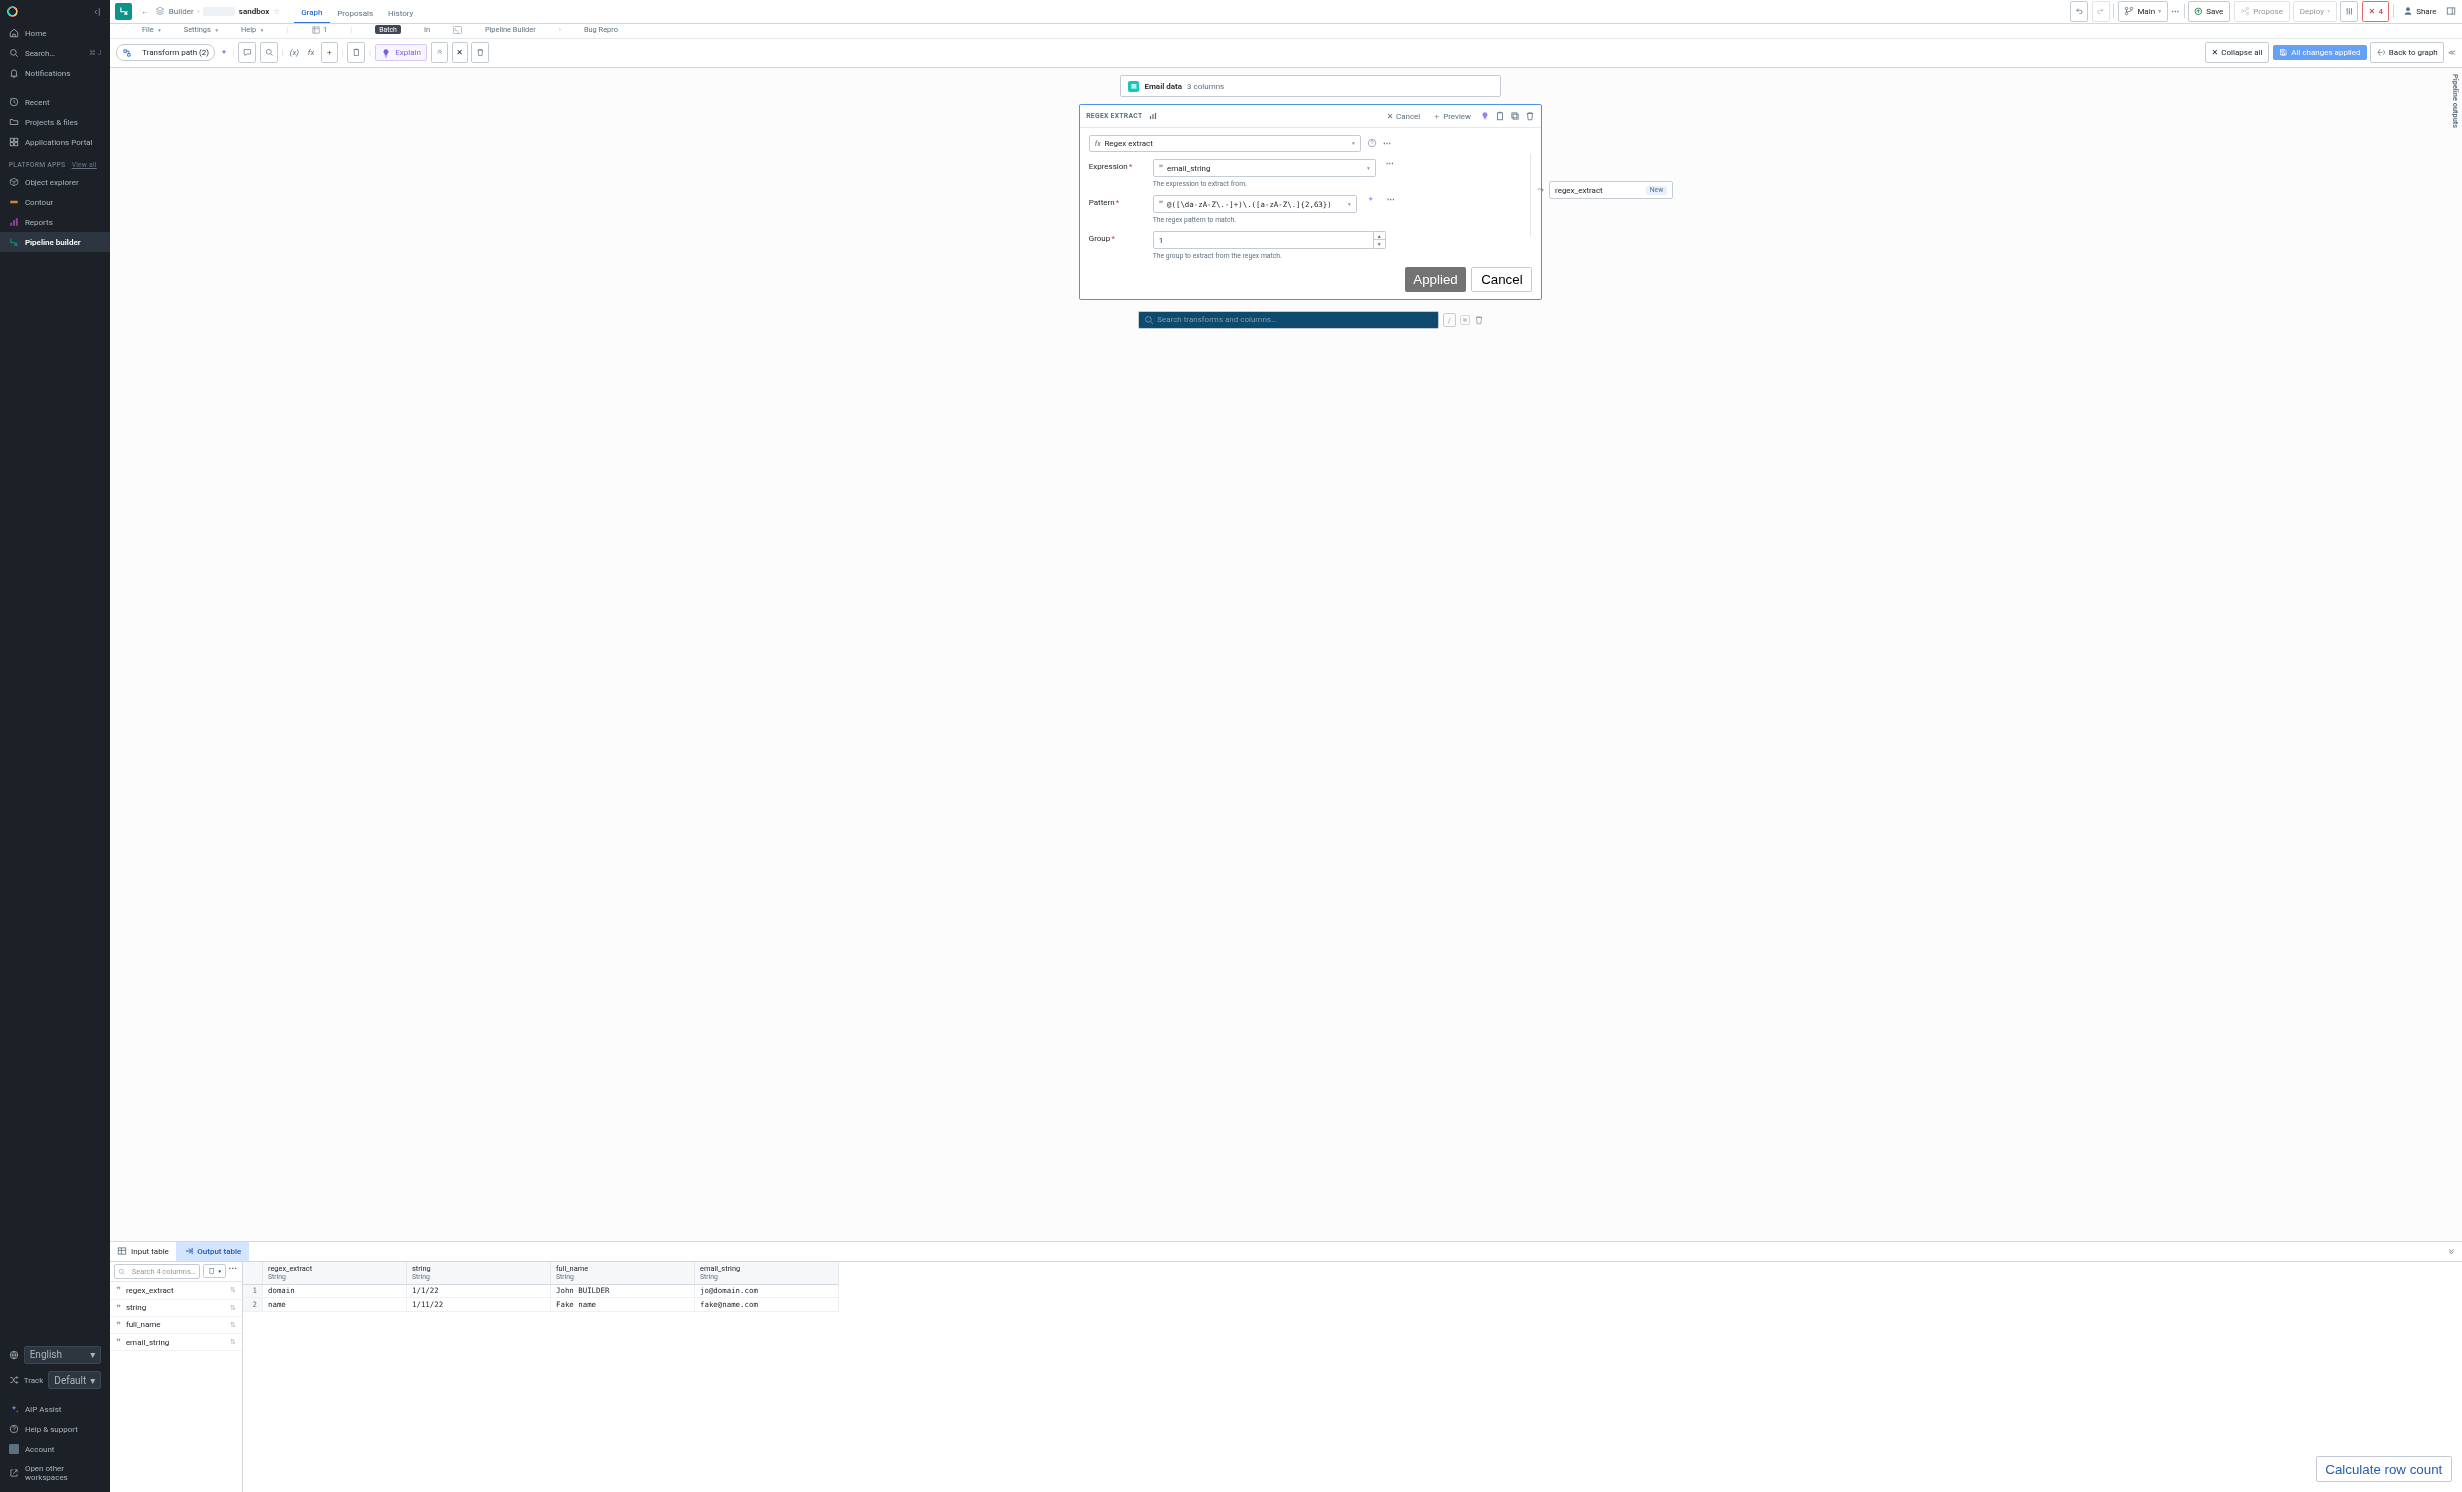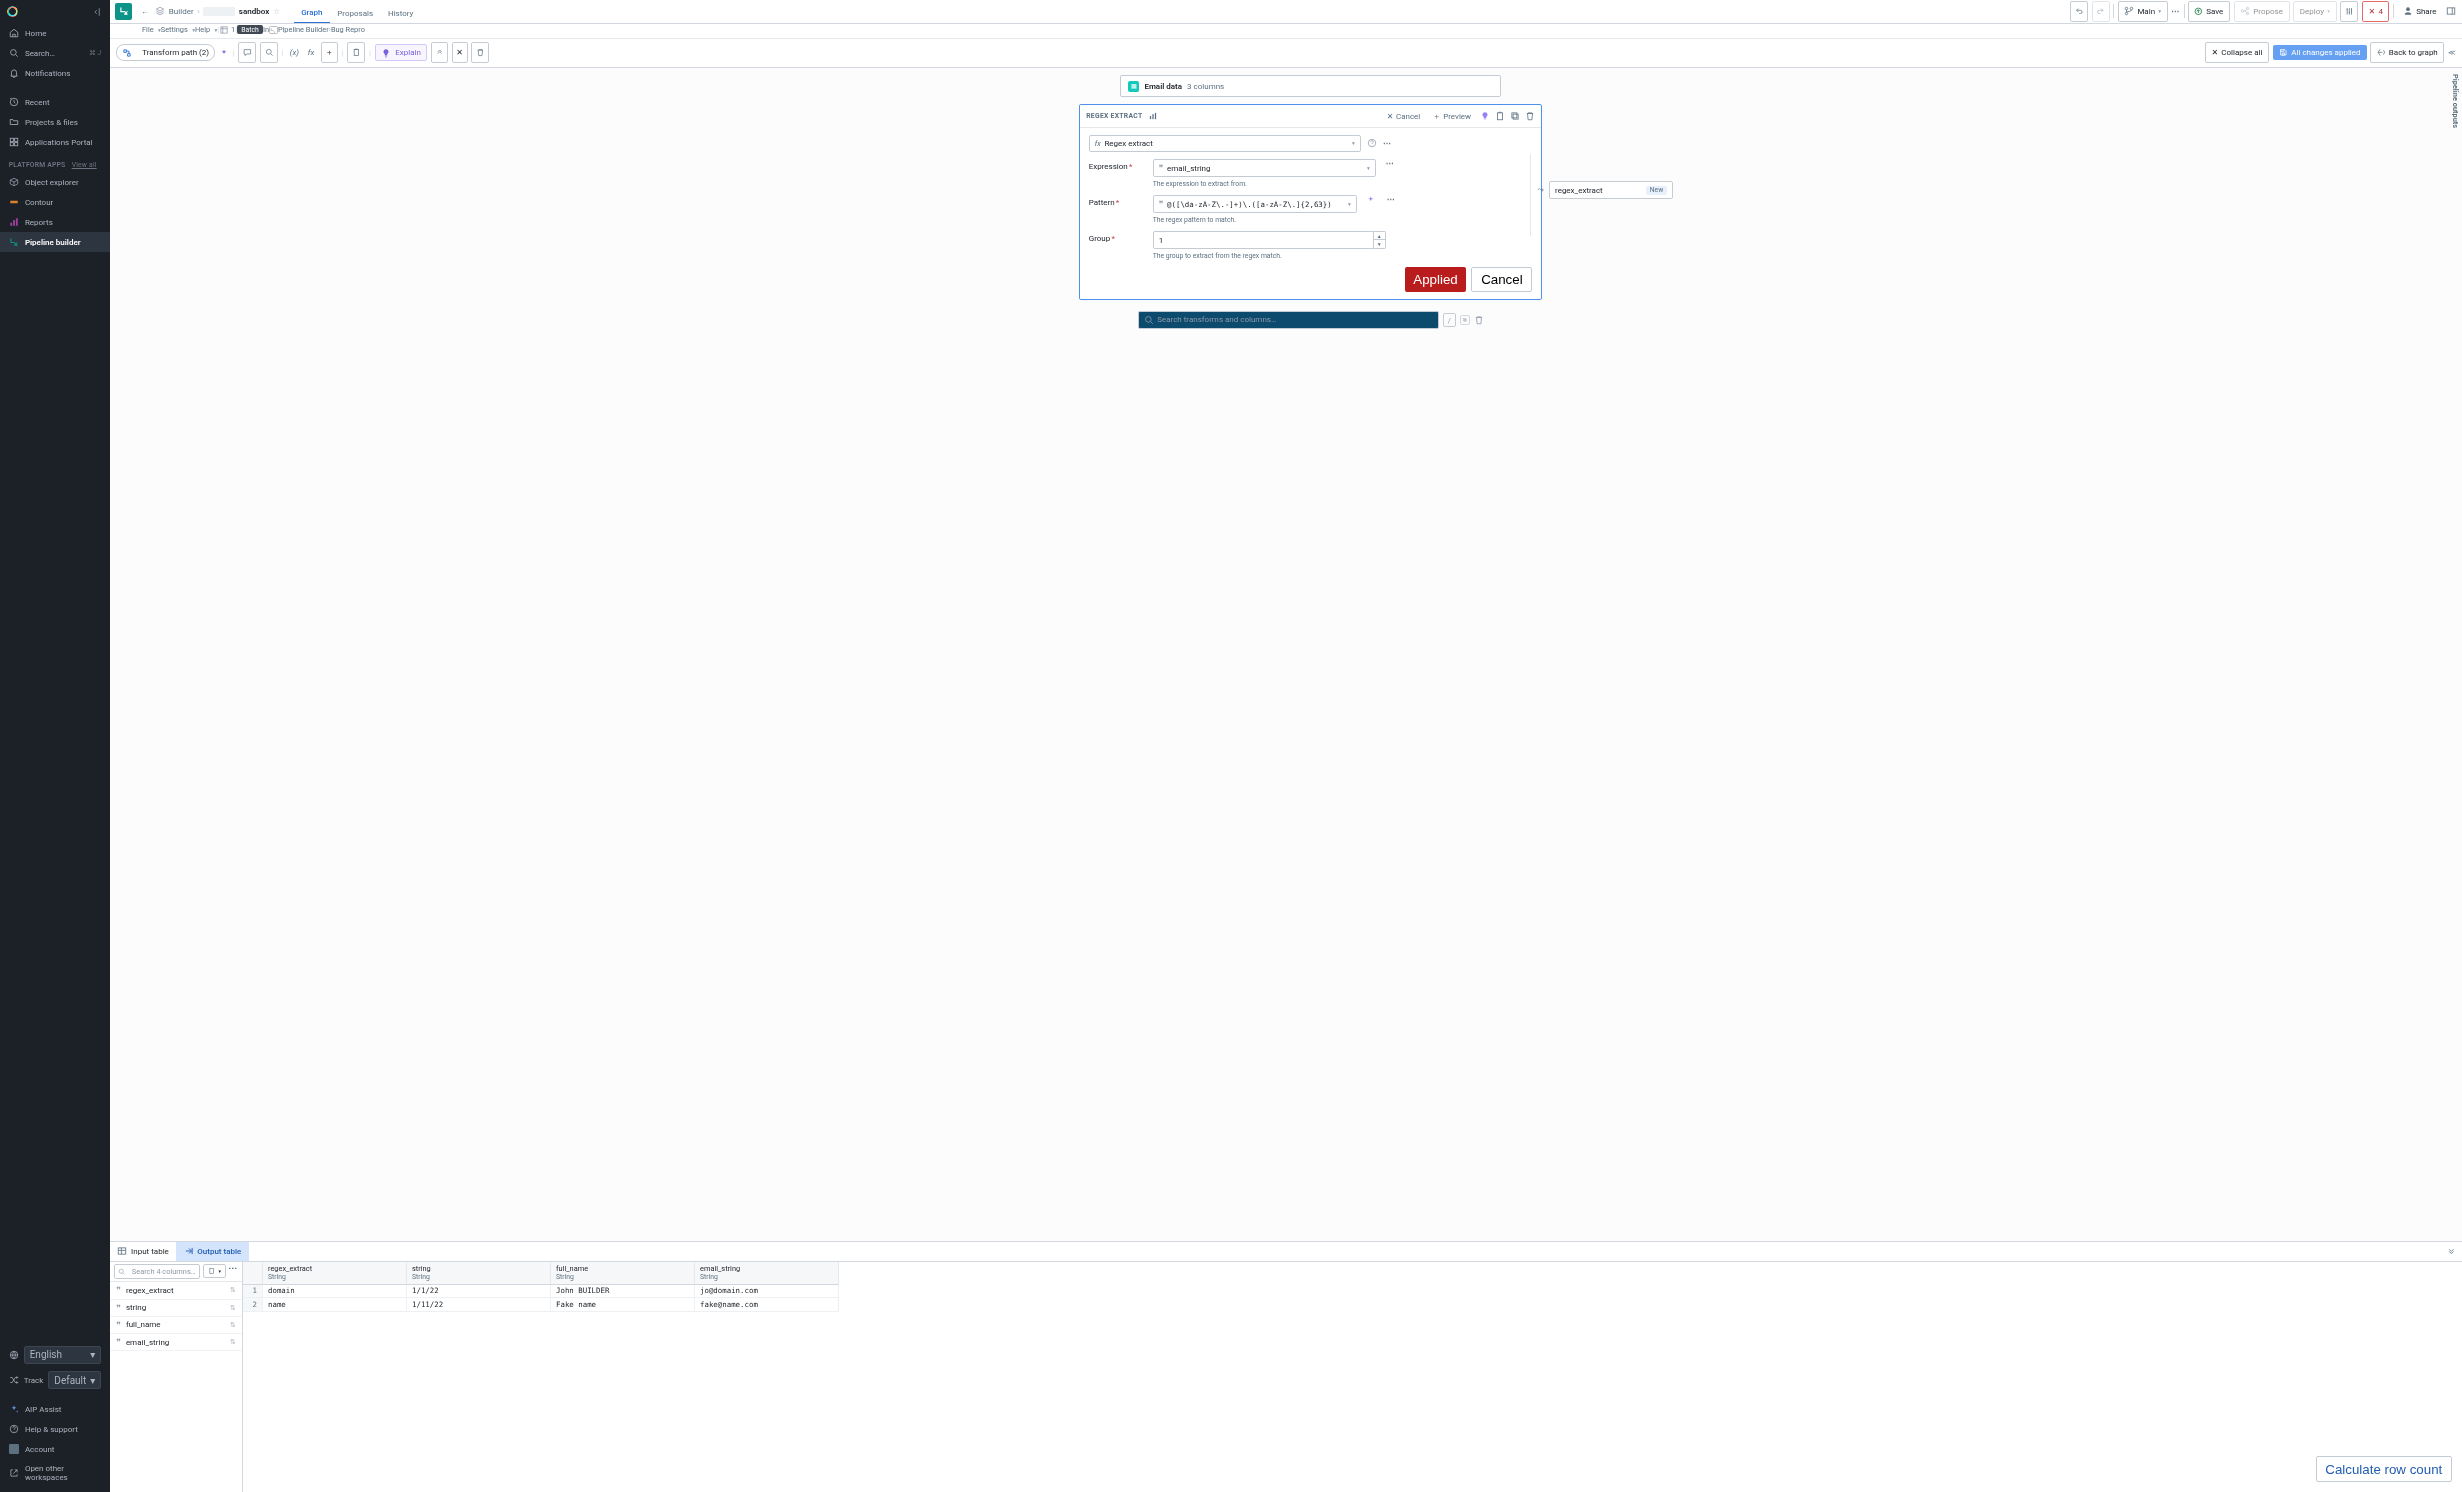--- a/index.html
+++ b/index.html
@@ -39,21 +39,21 @@
 .tab-main.active { color: #2d72d2; border-bottom: 1.9px solid #2d72d2; font-weight: 500; margin-bottom: -0.6px; }
 .topbar-right { margin-left: auto; display: flex; align-items: center; gap: 3.7px; padding: 0 6.2px; }
 .btn { display: inline-flex; align-items: center; gap: 3.1px; padding: 2.5px 5.6px; border: 0.6px solid #c5cbd3; border-radius: 1.9px; background: #fff; cursor: pointer; font-size: 8px; color: #1c2127; height: 21px; }
 .btn.icon-only { padding: 2.5px 3.7px; }
 .btn.disabled { opacity: 0.5; cursor: default; }
 .btn.danger-alt { border-color: #e76a6a; color: #ac2f33; background: #fff; }
 .btn.save-grp svg { color: #238551; }
 .divider-v { width: 0.6px; background: #d3d8de; height: 13.6px; }
 
 
-.menubar { display: flex; align-items: center; gap: 0; padding: 1.2px 6.2px 2.5px 32px; font-size: 7.4px; color: #5c7080; border-bottom: 0.6px solid #e5e8eb; height: 15px; }
+.menubar { display: flex; align-items: center; gap: 23px; padding: 1.2px 6.2px 2.5px 32px; font-size: 7.4px; color: #5c7080; border-bottom: 0.6px solid #e5e8eb; height: 15px; }
 .menubar .menu-item { cursor: pointer; display: inline-flex; align-items: center; gap: 1.9px; }
 .badge-dark { background: #404854; color: #fff; padding: 0.6px 4.3px; border-radius: 1.9px; font-size: 6.8px; }
 .crumb-sep { color: #aeb8c2; }
 .mini-pb-icon { width: 8.7px; height: 8.7px; border: 0.6px solid #bfbfbf; border-radius: 1.2px; display: inline-flex; align-items: center; justify-content: center; }
 
 
 .toolbar { display: flex; align-items: center; gap: 3.7px; padding: 3.7px 6.2px; border-bottom: 0.6px solid #d3d8de; background: #fff; }
 .toolbar .btn-path { border: 0.6px solid #c5cbd3; background: #fff; display: flex; align-items: center; gap: 10px; padding: 2.5px 5px; border-radius: 8px; color: #1c2127; width: 99px; }
 .explain-btn { color: #7961db; border: 0.6px solid #d4c7ff; background: #f8f5ff; padding: 2.5px 5.6px; border-radius: 1.9px; display: inline-flex; align-items: center; gap: 4px; cursor: pointer; }
 .toolbar-right { margin-left: auto; display: flex; align-items: center; gap: 3.7px; }
@@ -88,21 +88,21 @@
 .output-col .arrow { color: #5c7080; }
 .output-chip { border: 0.6px solid #c5cbd3; border-radius: 1.9px; padding: 3.1px 5px; background: #fff; display: flex; align-items: center; gap: 5px; width: 124px; }
 .new-badge { background: #e8f0fe; color: #5c7080; padding: 0.6px 3.7px; border-radius: 1.9px; font-size: 6.8px; margin-left:auto; }
 .stepper { display: flex; flex-direction: column; border: 0.6px solid #c5cbd3; border-left: none; border-radius: 0 1.9px 1.9px 0; }
 .stepper div { height: 8px; width: 11px; display:flex; align-items:center; justify-content:center; font-size:5px; cursor:pointer; color:#5c7080; }
 .stepper div:first-child { border-bottom: 0.6px solid #c5cbd3; }
 .group-wrap { display:flex; }
 .group-wrap .field-input { border-radius: 1.9px 0 0 1.9px; flex:1; }
 .divider-inner { position: absolute; right: 10px; top: 26px; bottom: 31px; width: 0.6px; background: #e5e8eb; }
 .node-footer { display: flex; justify-content: flex-end; gap: 5px; padding: 0 8.7px 7.4px; }
-.btn-applied-soft { background: #b91c1c; color: #fff; border: none; padding: 3.7px 8.7px; border-radius: 1.9px; cursor: default; }
+.btn-applied-soft { background: #737373; color: #fff; border: none; padding: 3.7px 8.7px; border-radius: 1.9px; cursor: default; }
 .btn-cancel { background: #fff; border: 0.6px solid #c5cbd3; padding: 3.7px 8.7px; border-radius: 1.9px; cursor: pointer; }
 
 
 .search-transform-row { margin: 11px auto 0; width: 346px; display: flex; gap: 3.7px; align-items:center; }
 .search-transform { flex: 1; border: 0.6px solid #c5cbd3; border-radius: 1.9px; padding: 3.1px 5px; display: flex; align-items: flex-start; gap: 3.7px; background: #0c4a6e; color: #8f99a8; }
 .slash-box { border: 0.6px solid #c5cbd3; border-radius: 1.9px; width: 13.6px; height: 13.6px; display:flex; align-items:center; justify-content:center; color:#8f99a8; font-size:7.4px; }
 
 
 .bottom-panel { height: 251px; border-top: 0.6px solid #d3d8de; display: flex; flex-direction: column; background: #fff; }
 .bottom-tabs { display: flex; align-items: center; border-bottom: 0.6px solid #d3d8de; }

